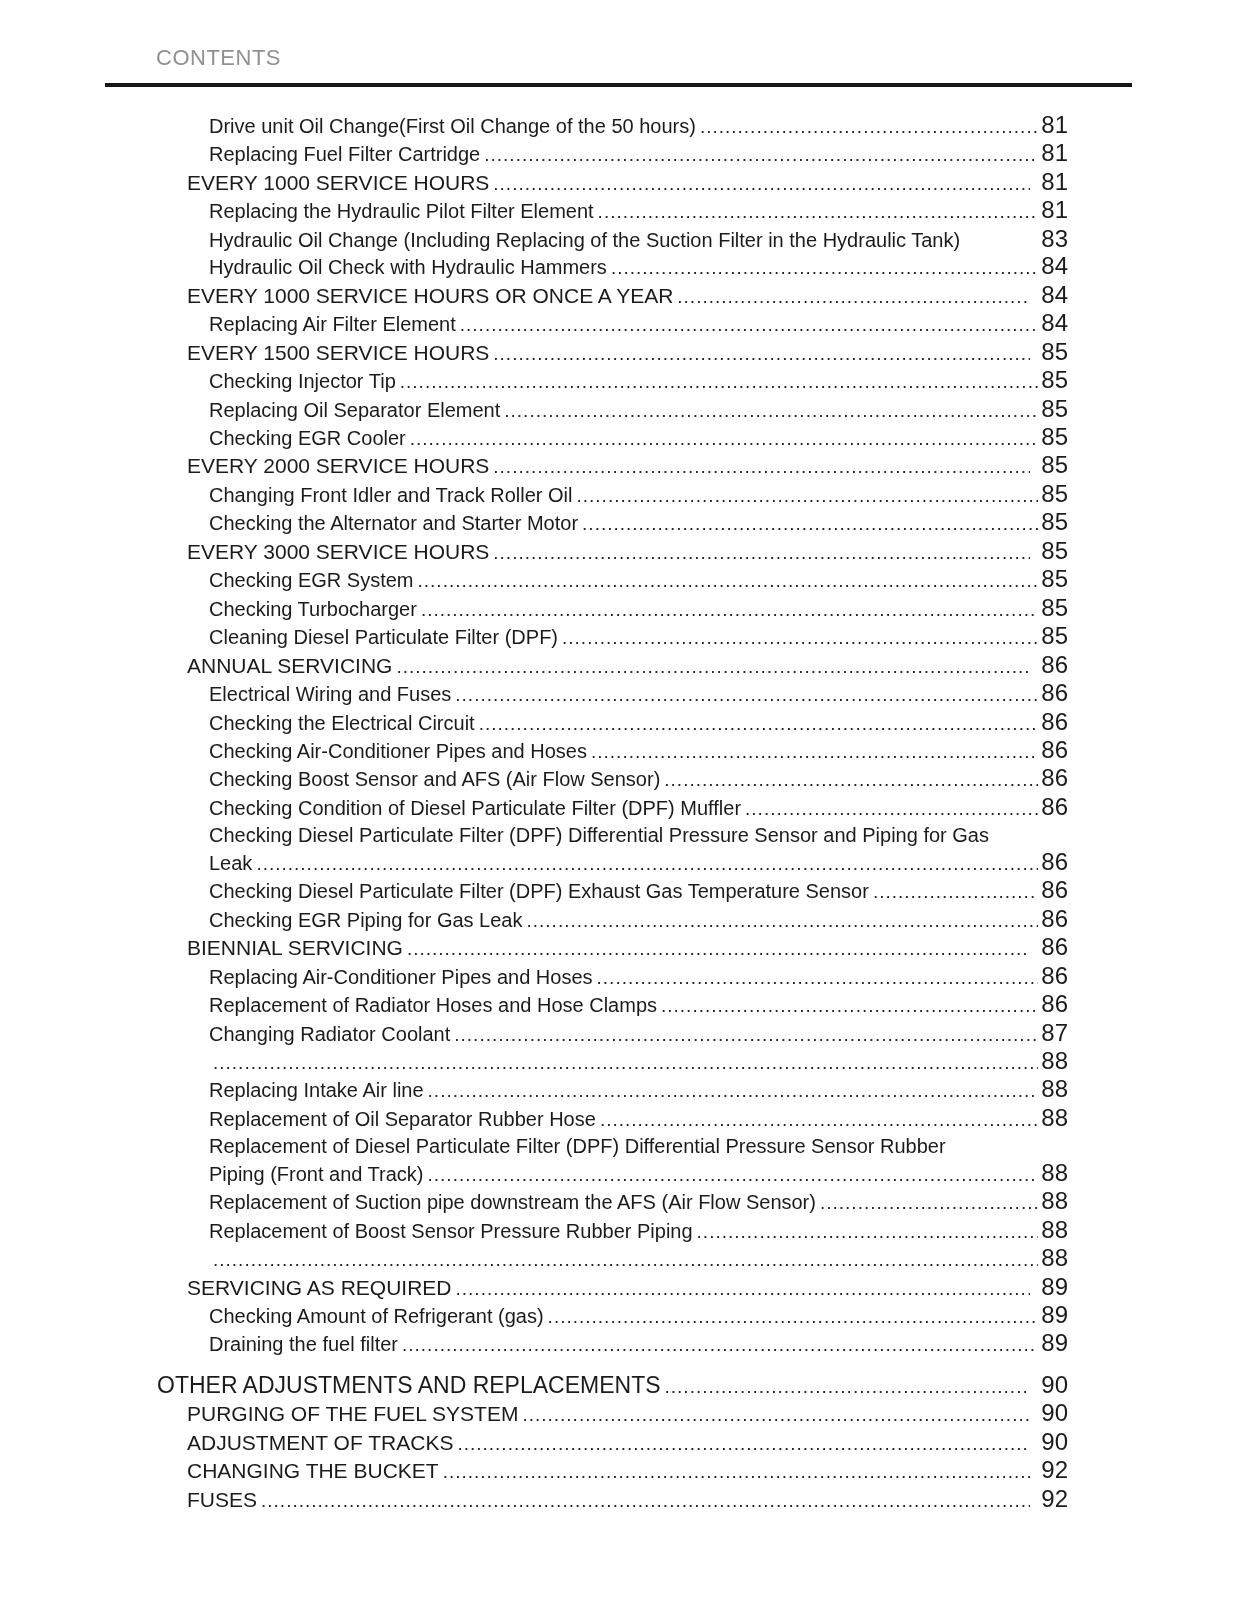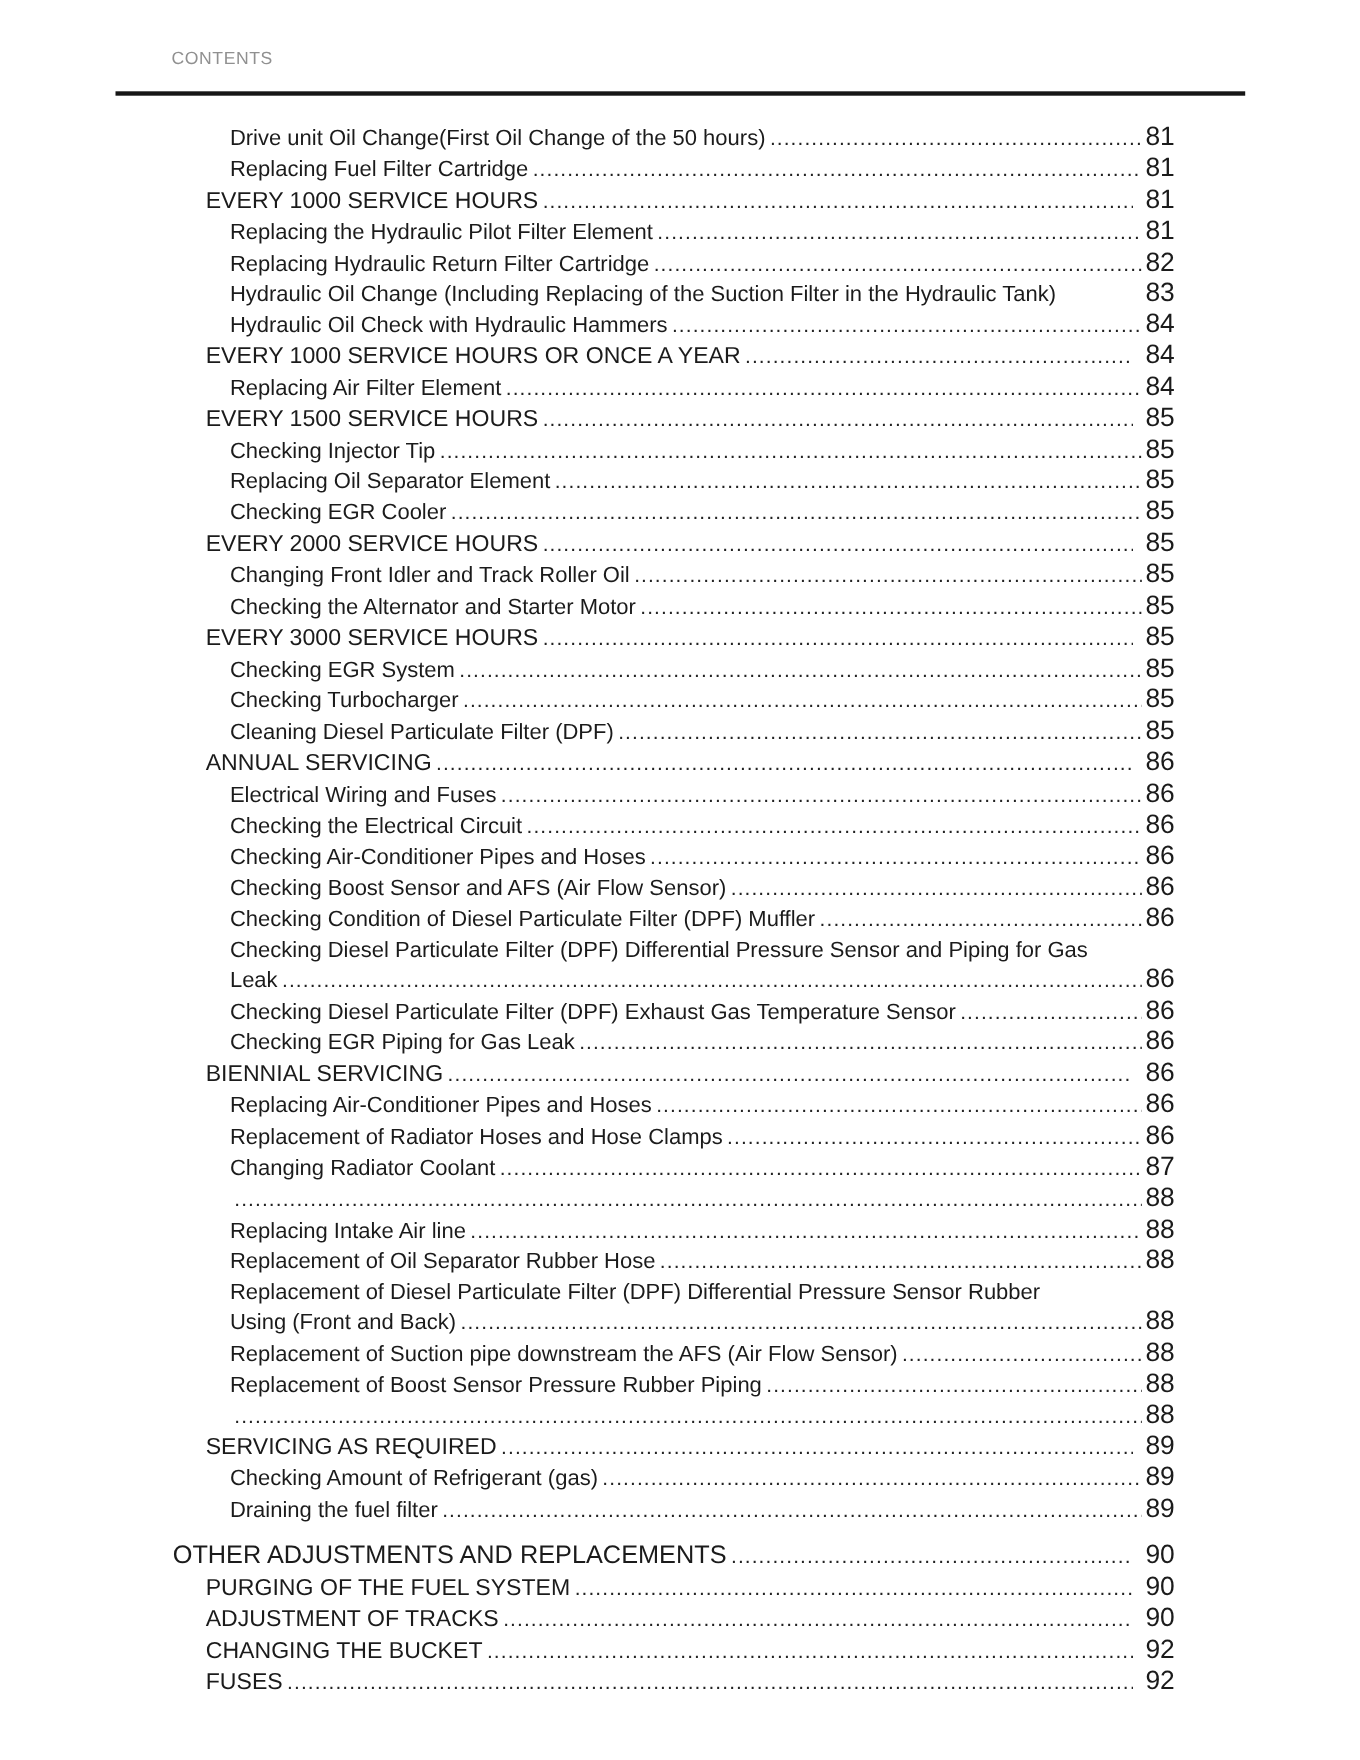--- a/index.html
+++ b/index.html
@@ -12,21 +12,21 @@
     width: 1236px;
     height: 1600px;
     overflow: hidden;
     font-family: "Liberation Sans", "DejaVu Sans", sans-serif;
     color: #1b1b1b;
   }
   .page-title {
     position: absolute;
     left: 156px;
     top: 45px;
-    font-size: 16px;
+    font-size: 22px;
     letter-spacing: 0.5px;
     color: #909090;
   }
   .header-rule {
     position: absolute;
     left: 105px;
     top: 83px;
     width: 1027px;
     height: 4px;
     background: #161616;
@@ -91,25 +91,20 @@
     <div class="row l1">
     <span class="title">EVERY 1000 SERVICE HOURS</span>
     <span class="leader"></span>
     <span class="page-num">81</span>
   </div>
     <div class="row l2">
     <span class="title">Replacing the Hydraulic Pilot Filter Element</span>
     <span class="leader"></span>
     <span class="page-num">81</span>
   </div>
-    <div class="row l2">
-    <span class="title">Replacing Hydraulic Return Filter Cartridge</span>
-    <span class="leader"></span>
-    <span class="page-num">82</span>
-  </div>
     <div class="row l2 no-leader">
     <span class="title">Hydraulic Oil Change (Including Replacing of the Suction Filter in the Hydraulic Tank)</span>
     <span class="leader"></span>
     <span class="page-num">83</span>
   </div>
     <div class="row l2">
     <span class="title">Hydraulic Oil Check with Hydraulic Hammers</span>
     <span class="leader"></span>
     <span class="page-num">84</span>
   </div>
@@ -259,21 +254,21 @@
     <div class="row l2">
     <span class="title">Replacement of Oil Separator Rubber Hose</span>
     <span class="leader"></span>
     <span class="page-num">88</span>
   </div>
     <div class="row l2 no-leader wrap-first">
     <span class="title">Replacement of Diesel Particulate Filter (DPF) Differential Pressure Sensor Rubber</span>
 
   </div>
     <div class="row l2">
-    <span class="title">Using (Front and Back)</span>
+    <span class="title">Piping (Front and Track)</span>
     <span class="leader"></span>
     <span class="page-num">88</span>
   </div>
     <div class="row l2">
     <span class="title">Replacement of Suction pipe downstream the AFS (Air Flow Sensor)</span>
     <span class="leader"></span>
     <span class="page-num">88</span>
   </div>
     <div class="row l2">
     <span class="title">Replacement of Boost Sensor Pressure Rubber Piping</span>

